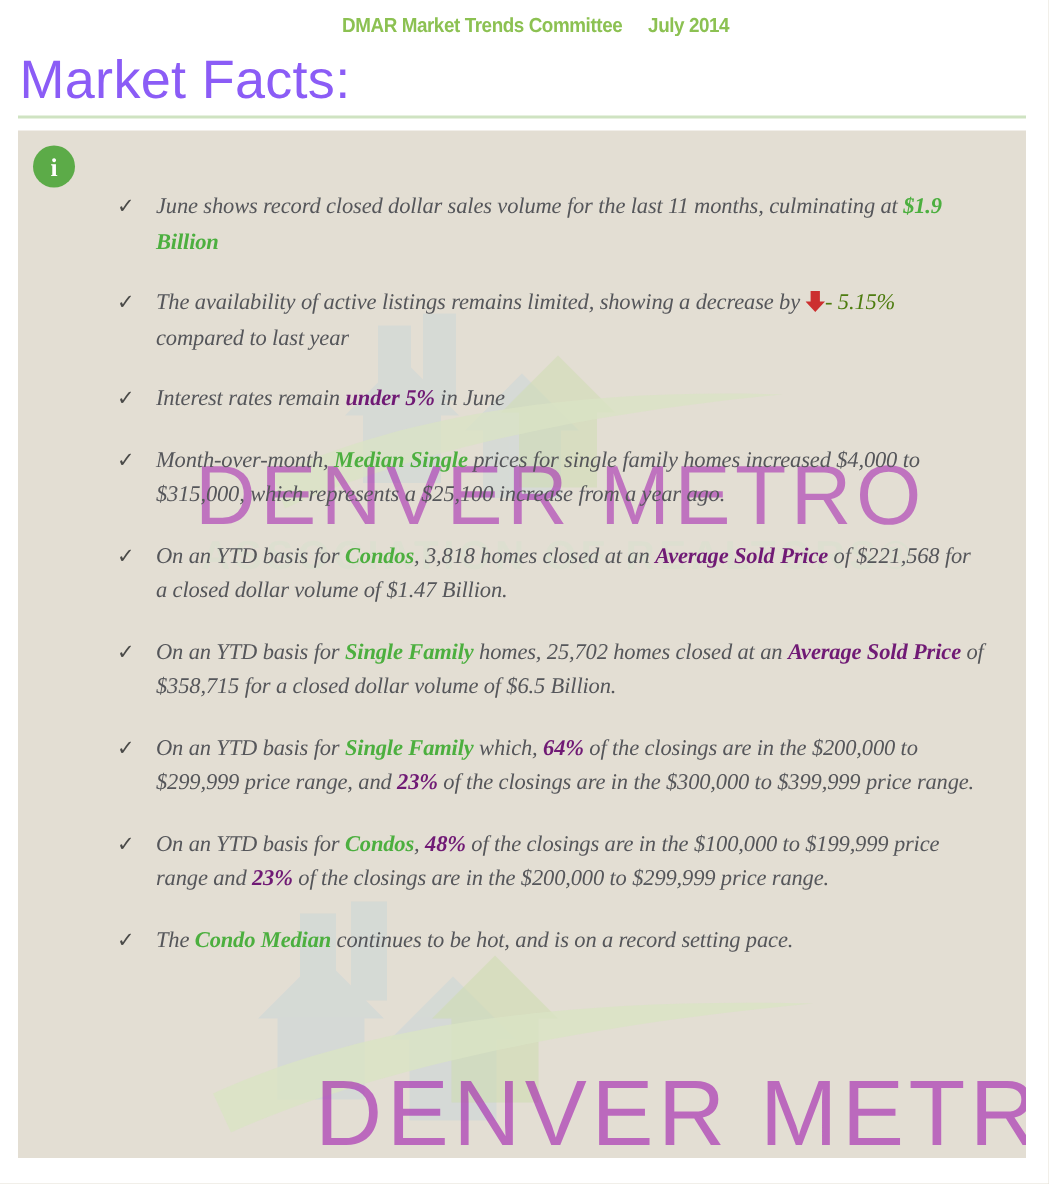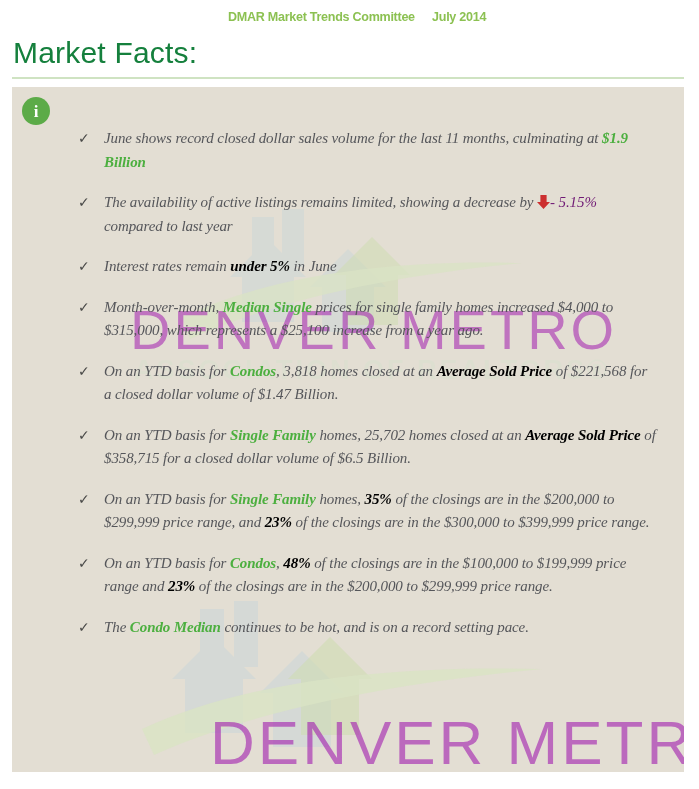--- a/index.html
+++ b/index.html
@@ -42,23 +42,23 @@
     letter-spacing: -0.3px;
     white-space: nowrap;
     transform: scaleX(0.93);
     transform-origin: right center;
   }
 
   .page-title {
     position: absolute;
     left: 13px;
     top: 36px;
-    font-size: 30px;
+    font-size: 36px;
     font-weight: 300;
-    color: #15803d;
+    color: #8b5cf6;
     letter-spacing: 0.2px;
     line-height: 34px;
     white-space: nowrap;
   }
 
   .title-rule {
     position: absolute;
     left: 12px;
     top: 77px;
     width: 672px;
@@ -142,29 +142,29 @@
     flex: 1;
     font-size: 15px;
     line-height: 23.5px;
     font-style: italic;
     color: #55565a;
     letter-spacing: -0.1px;
     font-family: Liberation Serif, serif;
   }
   .fact-text b {
     font-weight: bold;
-    color: #000000;
+    color: #701a75;
   }
   .fact-text .grn {
     font-weight: bold;
     color: #4caf3f;
     font-style: italic;
   }
   .fact-text .red {
-    color: #701a75;
+    color: #4d7c0f;
     font-style: italic;
   }
   .arrow-down {
     display: inline-block;
     width: 13px;
     height: 14px;
     vertical-align: -2px;
     margin-right: 0px;
   }
 </style>
@@ -240,21 +240,21 @@
       <div class="fact-item">
         <span class="fact-check">✓</span>
         <span class="fact-text"><span>On an YTD basis for </span><span class="grn">Condos</span><span>, 3,818 homes closed at an </span><b>Average Sold Price</b><span> of $221,568 for a closed dollar volume of $1.47 Billion.</span></span>
       </div>
       <div class="fact-item">
         <span class="fact-check">✓</span>
         <span class="fact-text"><span>On an YTD basis for </span><span class="grn">Single Family</span><span> homes, 25,702 homes closed at an </span><b>Average Sold Price</b><span> of $358,715 for a closed dollar volume of $6.5 Billion.</span></span>
       </div>
       <div class="fact-item">
         <span class="fact-check">✓</span>
-        <span class="fact-text"><span>On an YTD basis for </span><span class="grn">Single Family</span><span> homes, </span><b>35%</b><span> of the closings are in the $200,000 to $299,999 price range, and </span><b>23%</b><span> of the closings are in the $300,000 to $399,999 price range.</span></span>
+        <span class="fact-text"><span>On an YTD basis for </span><span class="grn">Single Family</span><span> which, </span><b>64%</b><span> of the closings are in the $200,000 to $299,999 price range, and </span><b>23%</b><span> of the closings are in the $300,000 to $399,999 price range.</span></span>
       </div>
       <div class="fact-item">
         <span class="fact-check">✓</span>
         <span class="fact-text"><span>On an YTD basis for </span><span class="grn">Condos</span><span>, </span><b>48%</b><span> of the closings are in the $100,000 to $199,999 price range and </span><b>23%</b><span> of the closings are in the $200,000 to $299,999 price range.</span></span>
       </div>
       <div class="fact-item">
         <span class="fact-check">✓</span>
         <span class="fact-text"><span>The </span><span class="grn">Condo Median</span><span> continues to be hot, and is on a record setting pace.</span></span>
       </div>
     </div>

